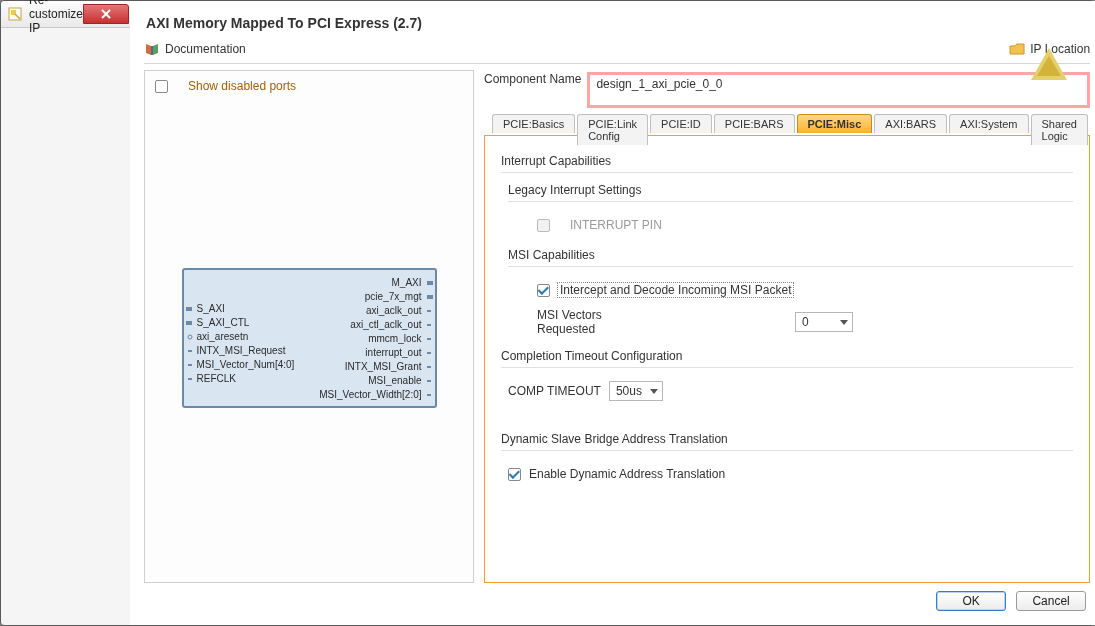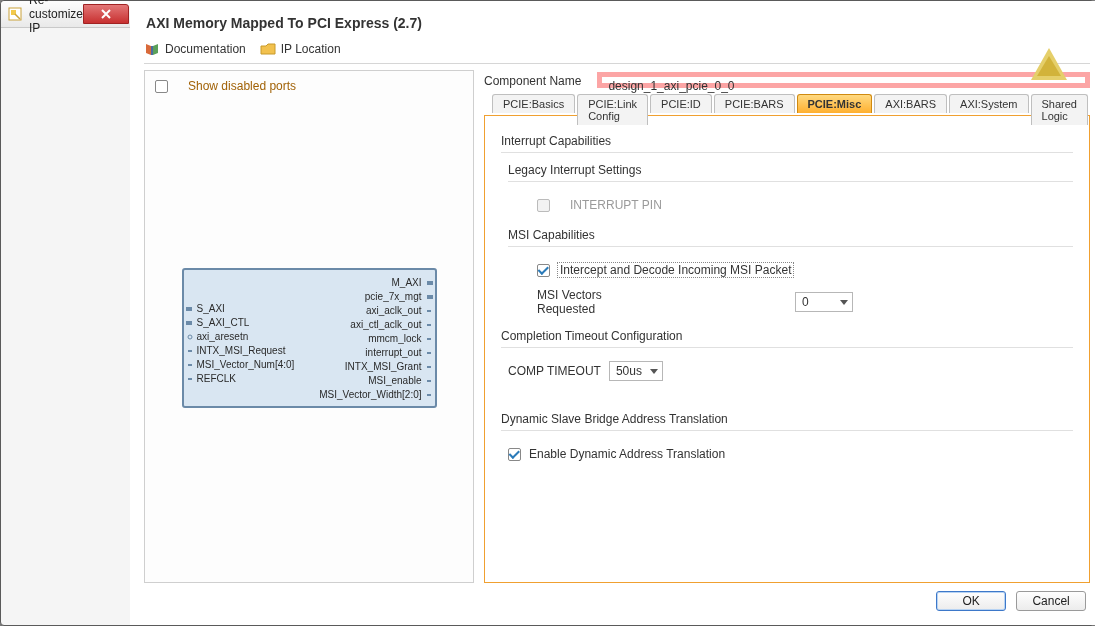--- a/index.html
+++ b/index.html
@@ -50,20 +50,21 @@
   }
   .heading {
     font-size:14px; font-weight:bold; color:#333;
     padding: 0 2px 6px 2px;
   }
   .toolbar {
     display:flex; gap:14px; align-items:center;
     border-bottom:1px solid #d6d6d6;
     padding: 4px 0 6px 0;
     margin-bottom: 6px;
+    justify-content: space-between;
   }
   .tbitem { display:flex; align-items:center; gap:5px; color:#333;}
   .main-row { flex:1; display:flex; gap:10px; }
   .left-panel {
     width: 330px;
     border:1px solid #cfcfcf;
     background:#fdfdfd;
     display:flex; flex-direction:column;
     padding:6px 8px;
   }
@@ -97,24 +98,24 @@
   .port { display:flex; align-items:center; height:14px; color:#2a2a2a; white-space:nowrap;}
   .port.left { padding-left:2px; }
   .port.left .pin { margin-right:3px;}
   .port.right { padding-right:2px; }
   .port.right .pin { margin-left:3px;}
   .pin {
     width:8px; height:8px; display:inline-flex; align-items:center; justify-content:center;
   }
   .pin svg { display:block;}
   .right-panel { flex:1; display:flex; flex-direction:column; }
-  .comp-row { display:flex; align-items:flex-end; gap:16px; margin:2px 0 6px 0;}
+  .comp-row { display:flex; align-items:flex-start; gap:6px; margin:2px 0 6px 0;}
   .comp-label { color:#333; }
   .comp-input {
-    flex:1; height:16px; border:5px solid #fca5a5; background:#fff;
+    flex:1; height:36px; border:3px solid #fca5a5; background:#fff;
     padding:2px 6px; color:#333; font-size:12px;
   }
   .tabs {
     display:flex; align-items:flex-start; gap:0; padding-left:8px;
     position:relative; height:22px; margin-bottom:-1px; z-index:2;
   }
   .tab {
     border:1px solid #bfbfbf; border-bottom:none;
     padding:3px 10px 3px 10px;
     background:#f3f3f3; color:#333;

